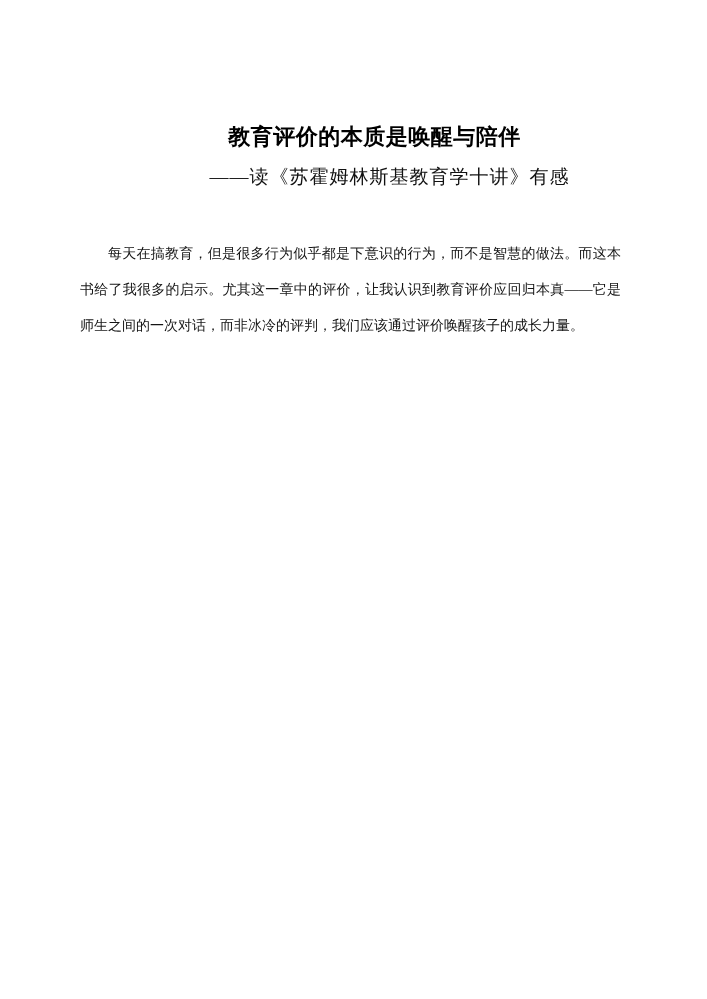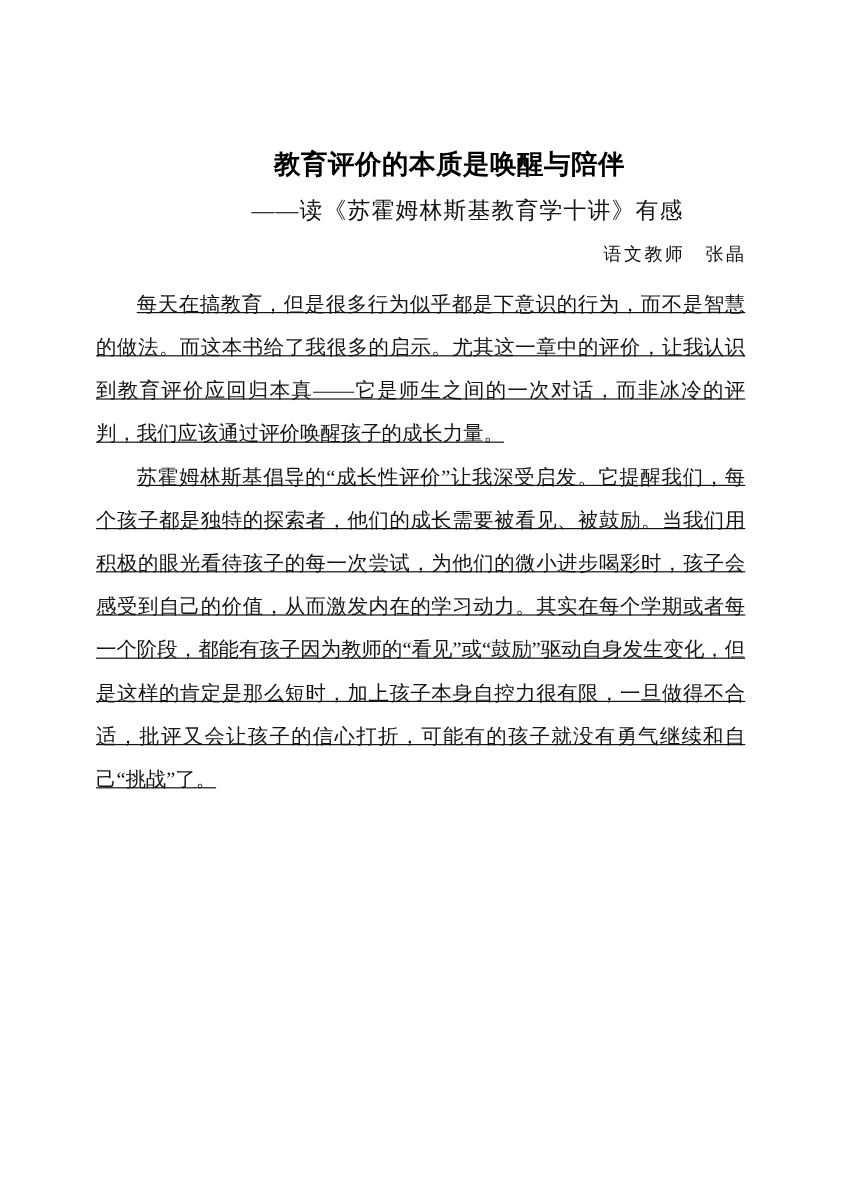--- a/index.html
+++ b/index.html
@@ -54,36 +54,33 @@
     letter-spacing: 2px;
   }
   .doc-body {
     position: absolute;
     top: 236px;
     left: 80px;
     width: 541px;
   }
   .doc-body p {
     margin: 0;
-    font-size: 17px;
+    font-size: 14px;
     line-height: 36px;
     text-align: justify;
     text-justify: inter-ideograph;
     text-indent: 2em;
     color: #141414;
-    text-decoration: underline;
   }
 </style>
 </head>
 <body>
 
 <div class="page">
   <div class="doc-title">教育评价的本质是唤醒与陪伴</div>
 
   <div class="doc-subtitle">——读《苏霍姆林斯基教育学十讲》有感</div>
 
-  <div class="doc-byline">语文教师　张晶</div>
 
   <div class="doc-body">
     <p>每天在搞教育，但是很多行为似乎都是下意识的行为，而不是智慧的做法。而这本书给了我很多的启示。尤其这一章中的评价，让我认识到教育评价应回归本真——它是师生之间的一次对话，而非冰冷的评判，我们应该通过评价唤醒孩子的成长力量。</p>
-    <p>苏霍姆林斯基倡导的“成长性评价”让我深受启发。它提醒我们，每个孩子都是独特的探索者，他们的成长需要被看见、被鼓励。当我们用积极的眼光看待孩子的每一次尝试，为他们的微小进步喝彩时，孩子会感受到自己的价值，从而激发内在的学习动力。其实在每个学期或者每一个阶段，都能有孩子因为教师的“看见”或“鼓励”驱动自身发生变化，但是这样的肯定是那么短时，加上孩子本身自控力很有限，一旦做得不合适，批评又会让孩子的信心打折，可能有的孩子就没有勇气继续和自己“挑战”了。</p>
   </div>
 </div>
 
 </body></html>

